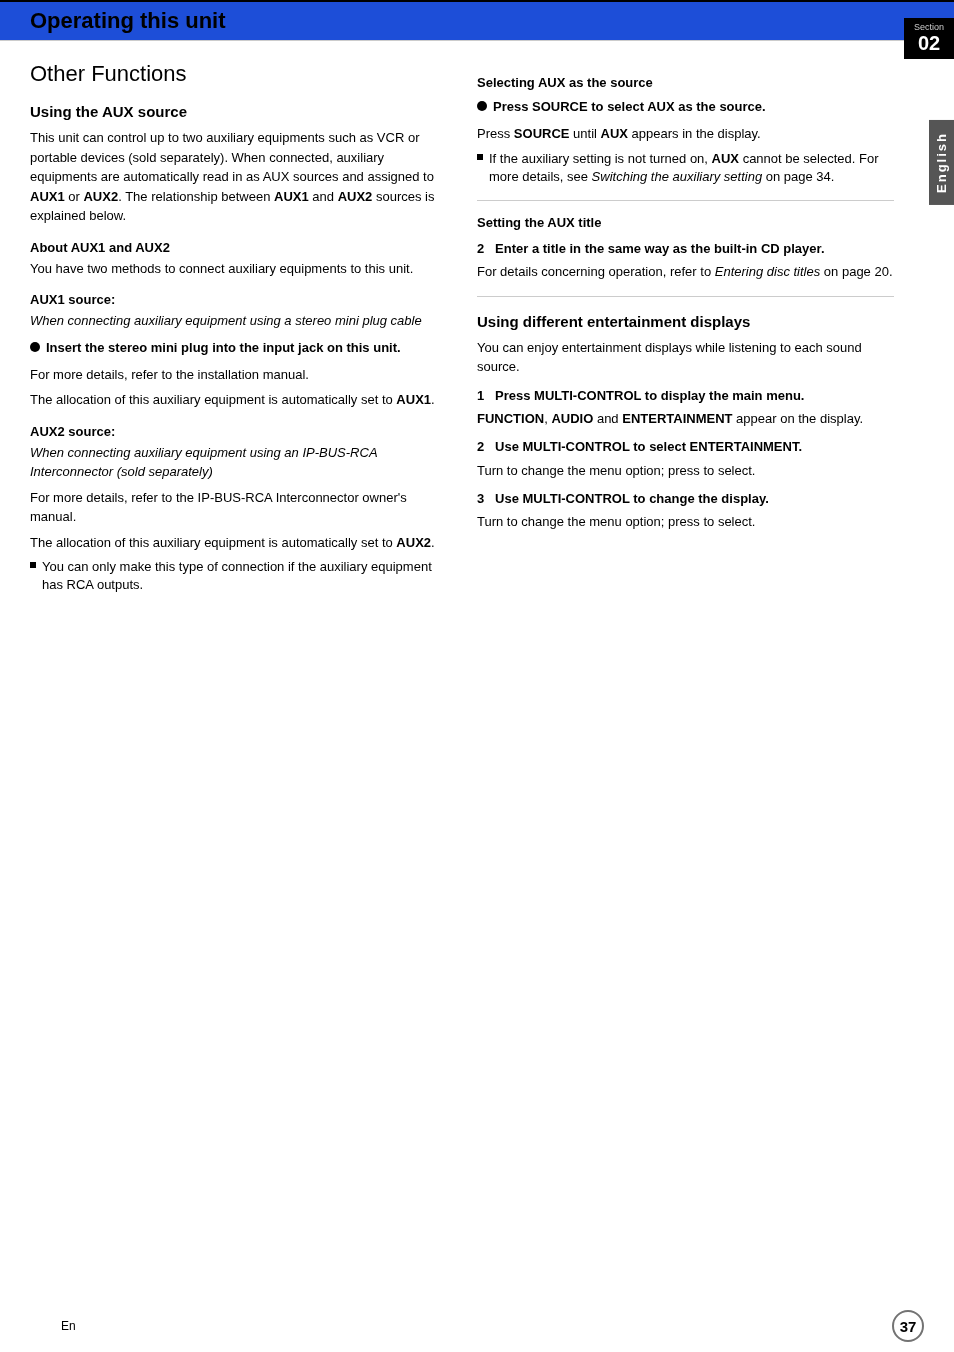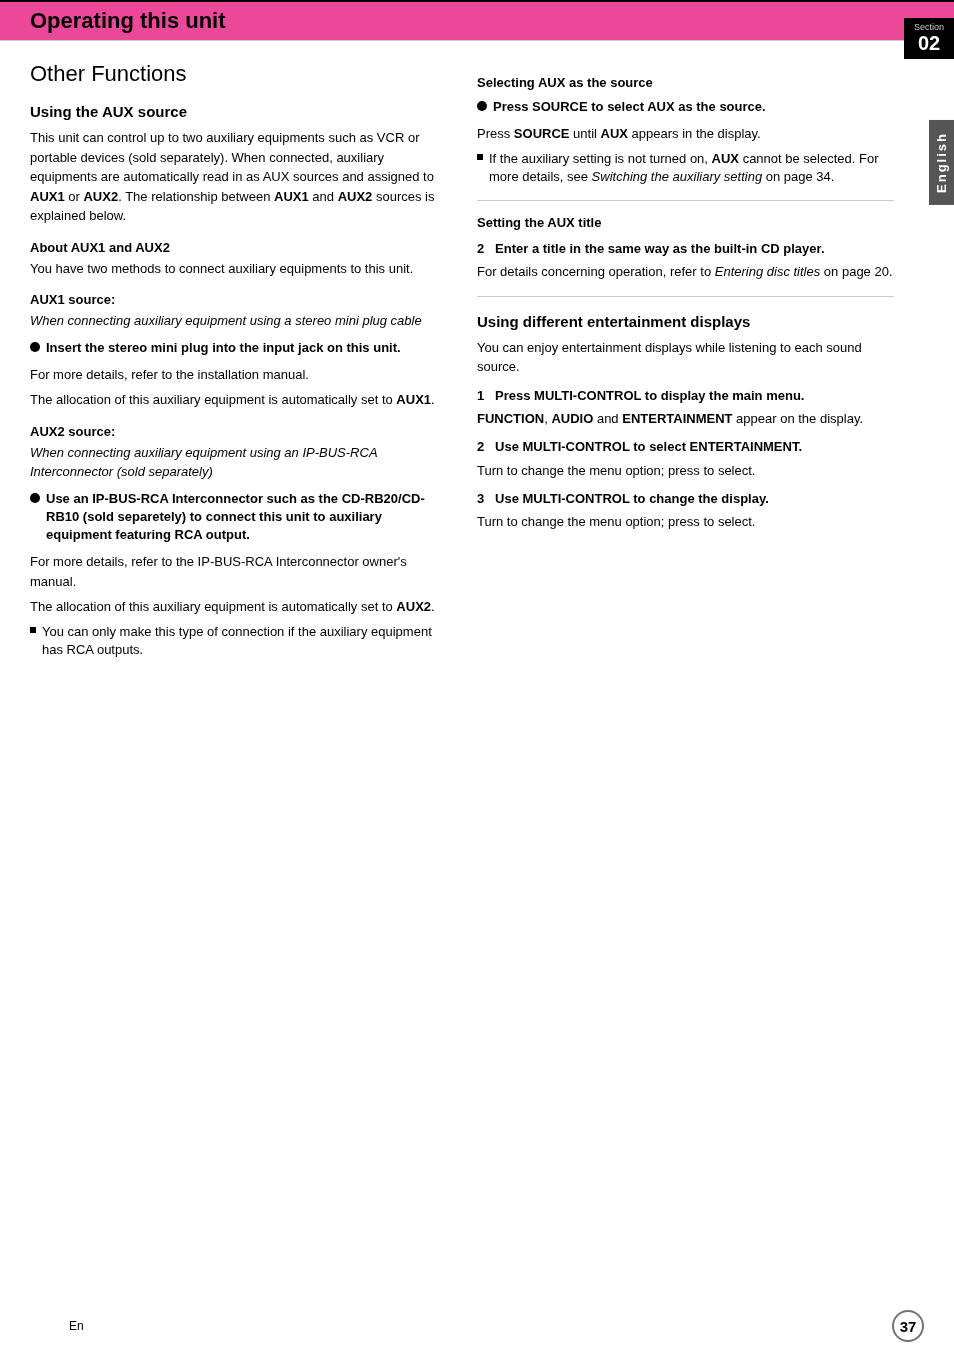--- a/index.html
+++ b/index.html
@@ -9,21 +9,21 @@
       background: #fff;
       color: #000;
       width: 954px;
       min-height: 1352px;
       position: relative;
     }
 
     
     .header-bar {
       position: relative;
-      background: #ec4899;
+      background: #1d4ed8;
       border-top: 2px solid #000;
       border-bottom: 1px solid #ccc;
       padding: 6px 60px 6px 30px;
       display: flex;
       align-items: center;
       justify-content: space-between;
     }
     .header-title {
       font-size: 22px;
       font-weight: bold;
@@ -167,21 +167,21 @@
       font-weight: bold;
       font-size: 13px;
       line-height: 1.4;
       margin-bottom: 4px;
     }
 
     
     .footer {
       position: absolute;
       bottom: 10px;
-      left: 9px;
+      left: 1px;
       right: 0;
       display: flex;
       justify-content: space-between;
       align-items: center;
       padding: 0 30px 0 60px;
     }
     .footer-lang {
       font-size: 12px;
     }
     .footer-page {
@@ -246,24 +246,20 @@
       <span class="bullet-circle-text">Insert the stereo mini plug into the input jack on this unit.</span>
     </div>
     <p class="para">For more details, refer to the installation manual.</p>
     <p class="para">
       The allocation of this auxiliary equipment is automatically set to <b>AUX1</b>.
     </p>
 
     <div class="sub-heading"><b>AUX2 source:</b></div>
     <p class="para italic-text">When connecting auxiliary equipment using an IP-BUS-RCA Interconnector (sold separately)</p>
 
-    <div class="bullet-circle">
-      <div class="bullet-circle-dot"></div>
-      <span class="bullet-circle-text">Use an IP-BUS-RCA Interconnector such as the CD-RB20/CD-RB10 (sold separetely) to connect this unit to auxiliary equipment featuring RCA output.</span>
-    </div>
     <p class="para">For more details, refer to the IP-BUS-RCA Interconnector owner's manual.</p>
     <p class="para">
       The allocation of this auxiliary equipment is automatically set to <b>AUX2</b>.
     </p>
     <div class="bullet-square">
       <div class="bullet-square-dot"></div>
       <span class="bullet-square-text">You can only make this type of connection if the auxiliary equipment has RCA outputs.</span>
     </div>
 
   </div>

